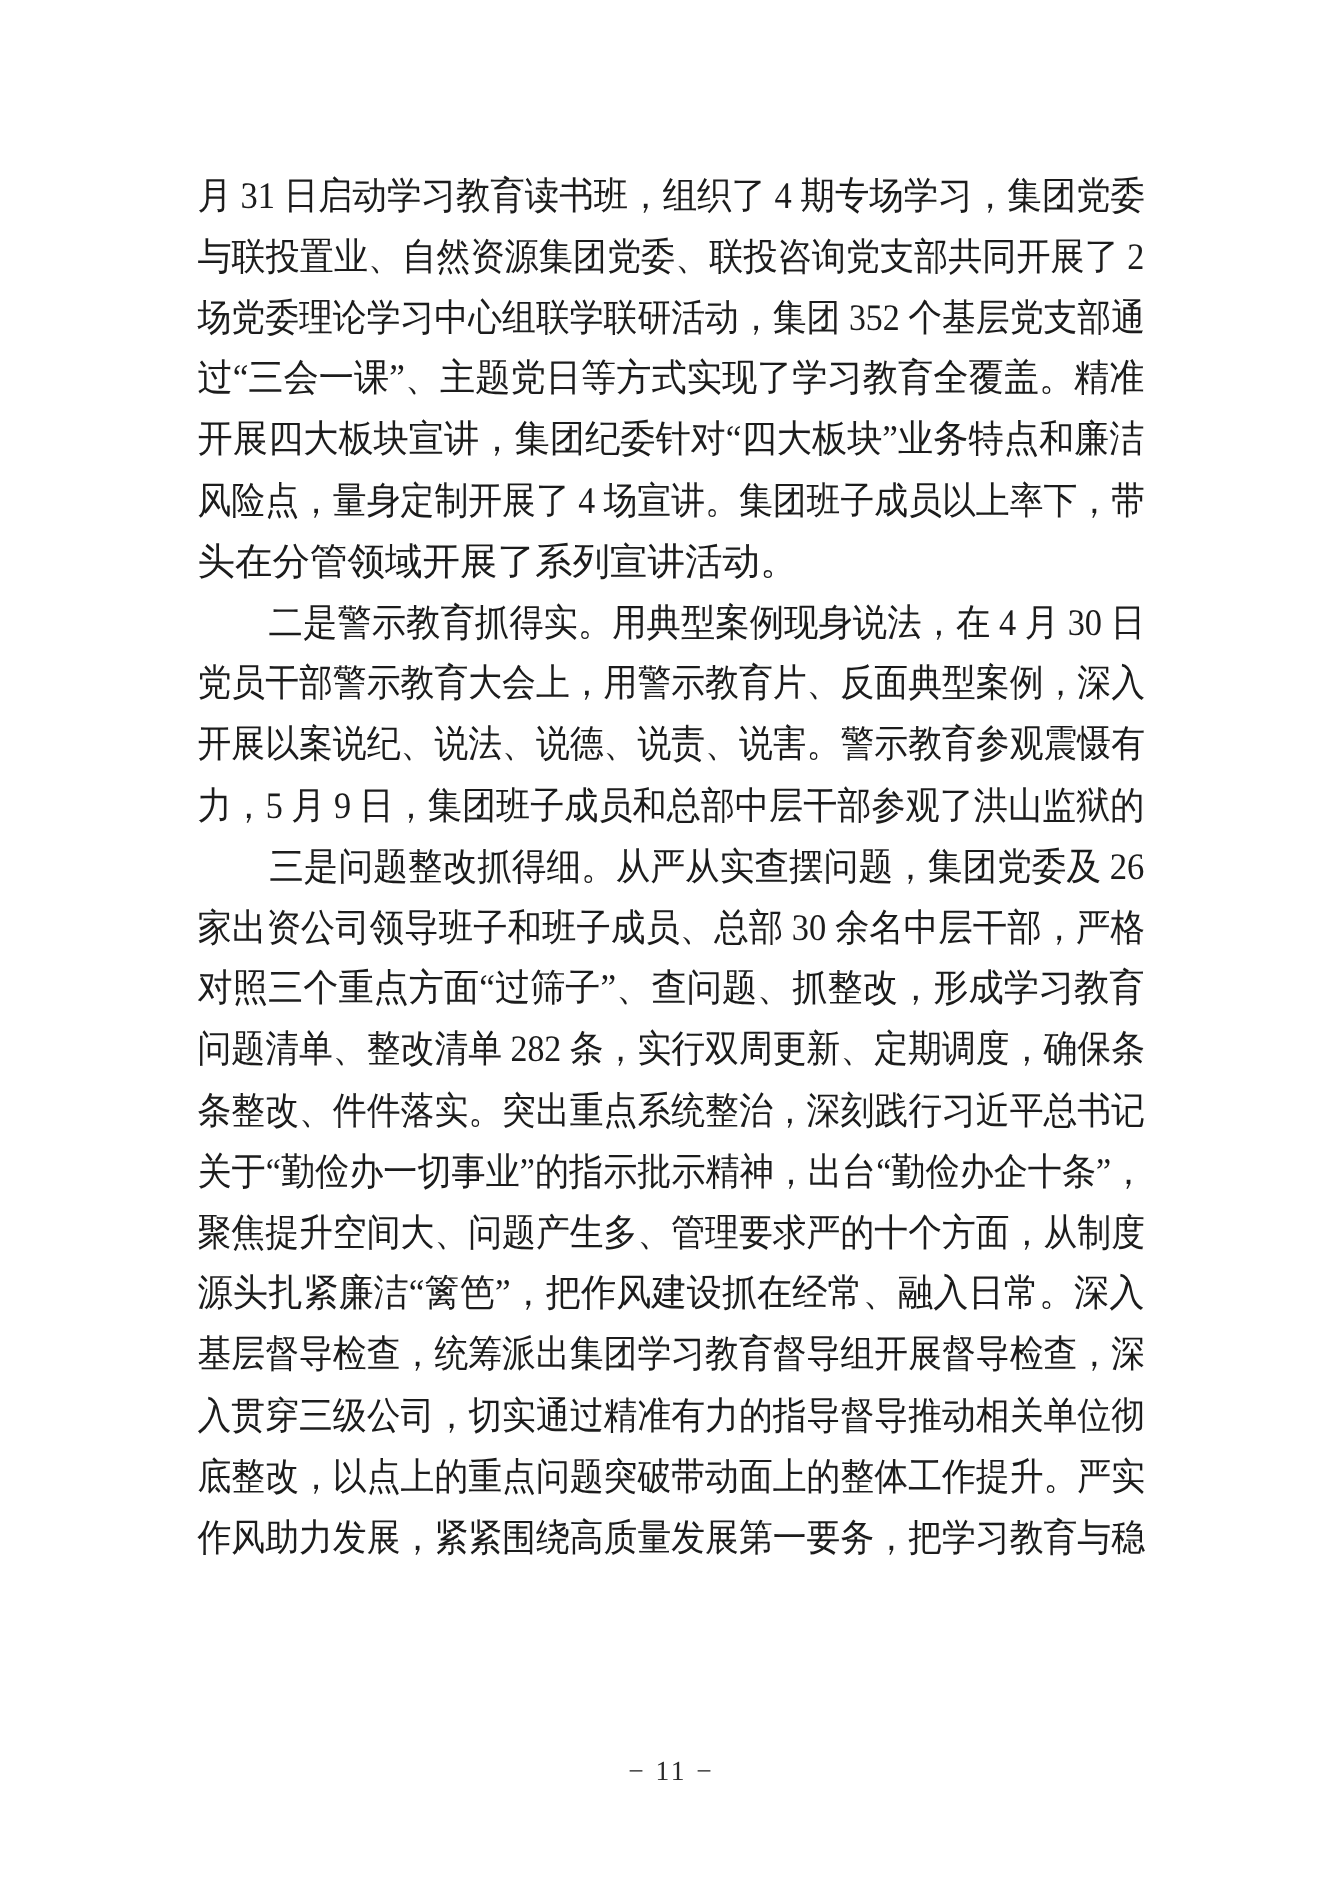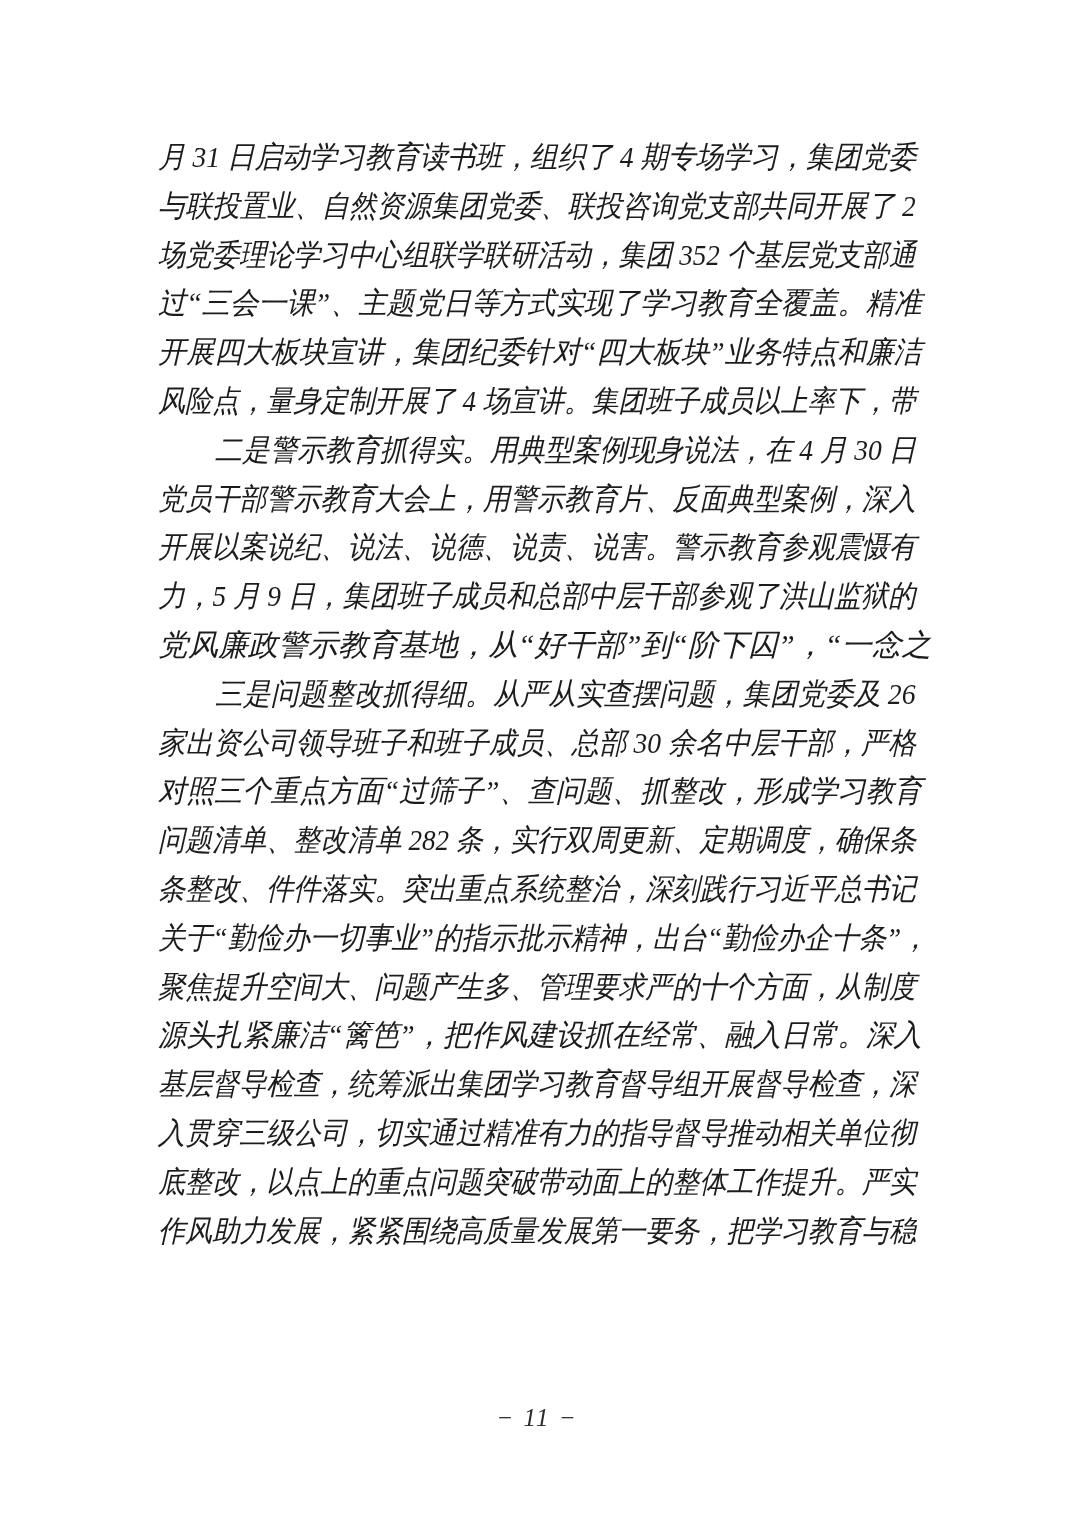--- a/index.html
+++ b/index.html
@@ -4,61 +4,61 @@
 <style>
   html,body{margin:0;padding:0;}
   body{
     width:1074px;height:1520px;
     background:#ffffff;
     font-family:"Liberation Serif","DejaVu Serif",serif;
     position:relative;
     overflow:hidden;
   }
   .page{
-    position:absolute;left:0;top:0;width:1074px;height:1520px;background:#ffffff;font-style:italic;
+    position:absolute;left:0;top:0;width:1074px;height:1520px;background:#ffffff;
   }
   .text-block{
     position:absolute;
     left:158px;top:133px;width:758px;
     color:#1c1c1c;
   }
   .line{
     font-size:30px;
     line-height:48.8px;
     height:48.8px;
     white-space:nowrap;
     text-align:left;
     font-weight:400;
   }
   .line.indent{ text-indent:62px; }
   .page-number{
     position:absolute;
     left:0;top:1404px;width:1074px;
     text-align:center;
-    font-size:25px;
+    font-size:22px;
     color:#2a2a2a;
     letter-spacing:2px;
   }
 </style>
 </head>
 <body>
 
 <div class="page">
   <div class="text-block">
     <div class="line" style="transform-origin: 0px 50%; transform: scaleX(0.918788);">月 31 日启动学习教育读书班，组织了 4 期专场学习，集团党委</div>
     <div class="line" style="transform-origin: 0px 50%; transform: scaleX(0.909964);">与联投置业、自然资源集团党委、联投咨询党支部共同开展了 2</div>
     <div class="line" style="transform-origin: 0px 50%; transform: scaleX(0.902381);">场党委理论学习中心组联学联研活动，集团 352 个基层党支部通</div>
     <div class="line" style="transform-origin: 0px 50%; transform: scaleX(0.939281);">过“三会一课”、主题党日等方式实现了学习教育全覆盖。精准</div>
     <div class="line" style="transform-origin: 0px 50%; transform: scaleX(0.939281);">开展四大板块宣讲，集团纪委针对“四大板块”业务特点和廉洁</div>
     <div class="line" style="transform-origin: 0px 50%; transform: scaleX(0.902381);">风险点，量身定制开展了 4 场宣讲。集团班子成员以上率下，带</div>
+    <div class="line end">头在分管领域开展了系列宣讲活动。</div>
     <div class="line indent" style="transform-origin: 0px 50%; transform: scaleX(0.916566);">二是警示教育抓得实。用典型案例现身说法，在 4 月 30 日</div>
     <div class="line" style="transform-origin: 0px 50%; transform: scaleX(0.902381);">党员干部警示教育大会上，用警示教育片、反面典型案例，深入</div>
     <div class="line" style="transform-origin: 0px 50%; transform: scaleX(0.902381);">开展以案说纪、说法、说德、说责、说害。警示教育参观震慑有</div>
     <div class="line" style="transform-origin: 0px 50%; transform: scaleX(0.909964);">力，5 月 9 日，集团班子成员和总部中层干部参观了洪山监狱的</div>
-    <div class="line">党风廉政警示教育基地，从“好干部”到“阶下囚”，“一念之</div>
     <div class="line indent" style="transform-origin: 0px 50%; transform: scaleX(0.92439);">三是问题整改抓得细。从严从实查摆问题，集团党委及 26</div>
     <div class="line" style="transform-origin: 0px 50%; transform: scaleX(0.918788);">家出资公司领导班子和班子成员、总部 30 余名中层干部，严格</div>
     <div class="line" style="transform-origin: 0px 50%; transform: scaleX(0.939281);">对照三个重点方面“过筛子”、查问题、抓整改，形成学习教育</div>
     <div class="line" style="transform-origin: 0px 50%; transform: scaleX(0.902381);">问题清单、整改清单 282 条，实行双周更新、定期调度，确保条</div>
     <div class="line" style="transform-origin: 0px 50%; transform: scaleX(0.902381);">条整改、件件落实。突出重点系统整治，深刻践行习近平总书记</div>
     <div class="line" style="transform-origin: 0px 50%; transform: scaleX(0.909964);">关于“勤俭办一切事业”的指示批示精神，出台“勤俭办企十条”，</div>
     <div class="line" style="transform-origin: 0px 50%; transform: scaleX(0.902381);">聚焦提升空间大、问题产生多、管理要求严的十个方面，从制度</div>
     <div class="line" style="transform-origin: 0px 50%; transform: scaleX(0.939281);">源头扎紧廉洁“篱笆”，把作风建设抓在经常、融入日常。深入</div>
     <div class="line" style="transform-origin: 0px 50%; transform: scaleX(0.902381);">基层督导检查，统筹派出集团学习教育督导组开展督导检查，深</div>
     <div class="line" style="transform-origin: 0px 50%; transform: scaleX(0.902381);">入贯穿三级公司，切实通过精准有力的指导督导推动相关单位彻</div>

